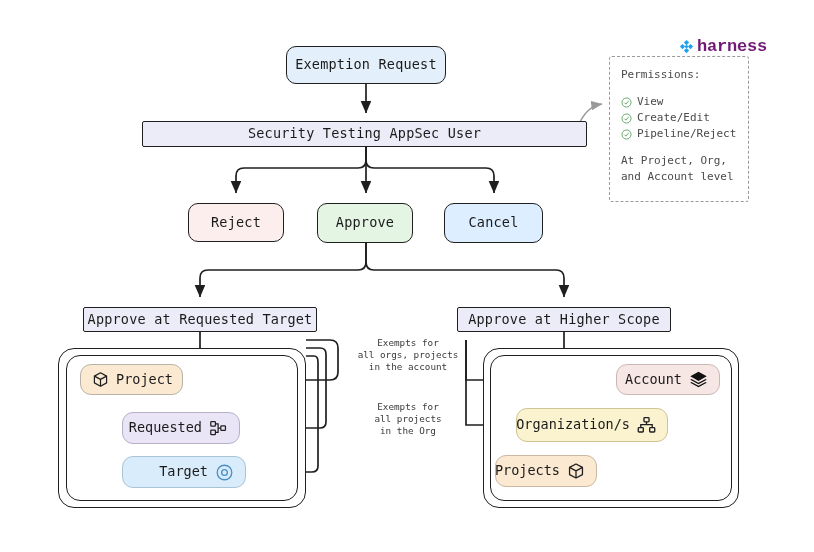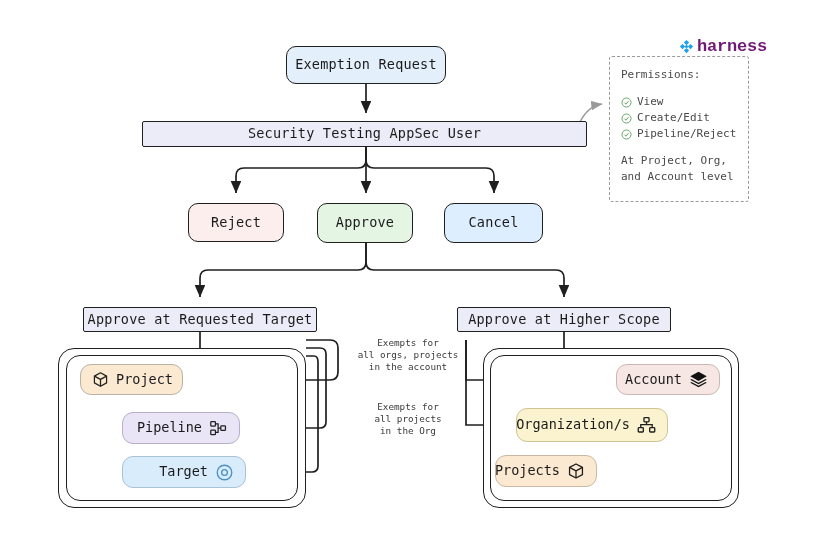--- a/index.html
+++ b/index.html
@@ -147,21 +147,21 @@
     <span class="ico">
       <svg width="17" height="17" viewBox="0 0 24 24" fill="none" stroke="#1f1f1f" stroke-width="1.7" stroke-linejoin="round">
         <path d="M12 2.6 20.6 7.2v9.6L12 21.4 3.4 16.8V7.2z"></path>
         <path d="M3.4 7.2 12 11.8l8.6-4.6M12 11.8v9.6"></path>
       </svg>
     </span>
     <span>Project</span>
   </div>
 
   <div class="item i-pipeline">
-    <span>Pipeline</span>
+    <span>Requested</span>
     <span class="ico">
       <svg width="19" height="17" viewBox="0 0 24 22" fill="none" stroke="#1f1f1f" stroke-width="1.6">
         <rect x="2" y="2" width="6" height="6" rx="1"></rect>
         <rect x="2" y="13" width="6" height="6" rx="1"></rect>
         <rect x="15" y="7.5" width="6" height="6" rx="1"></rect>
         <path d="M8 5h3.5v5.5H15M8 16h3.5v-5.5"></path>
       </svg>
     </span>
   </div>
 

